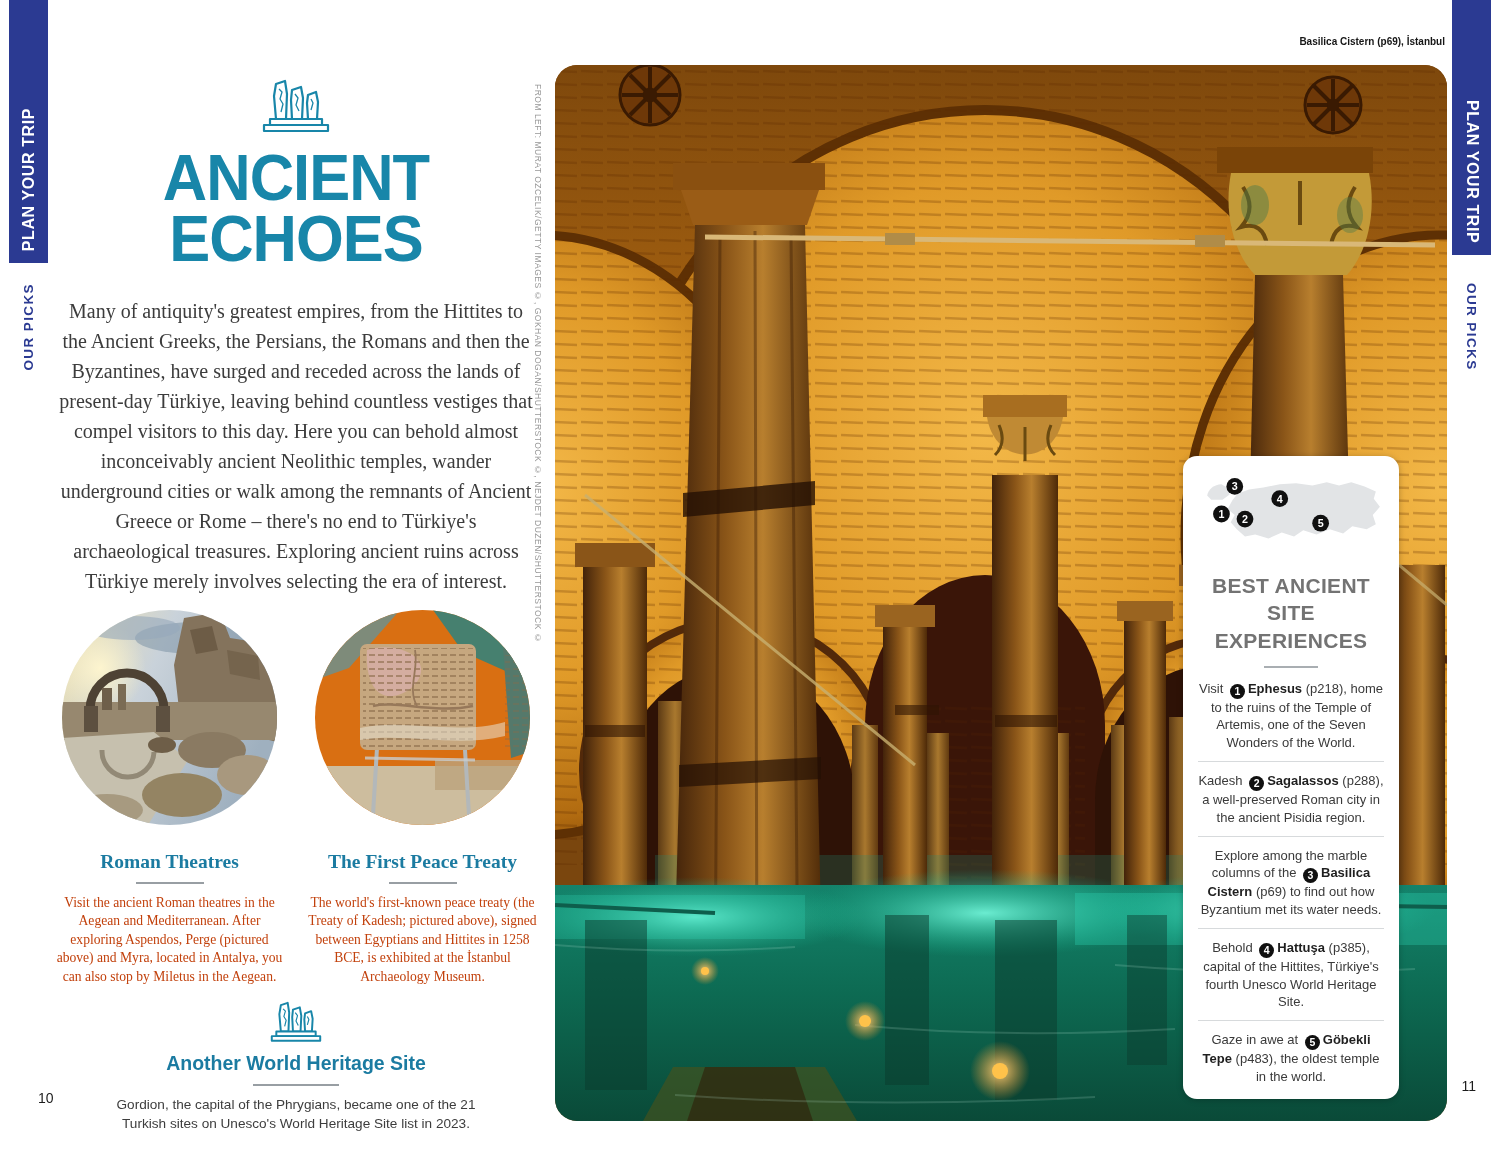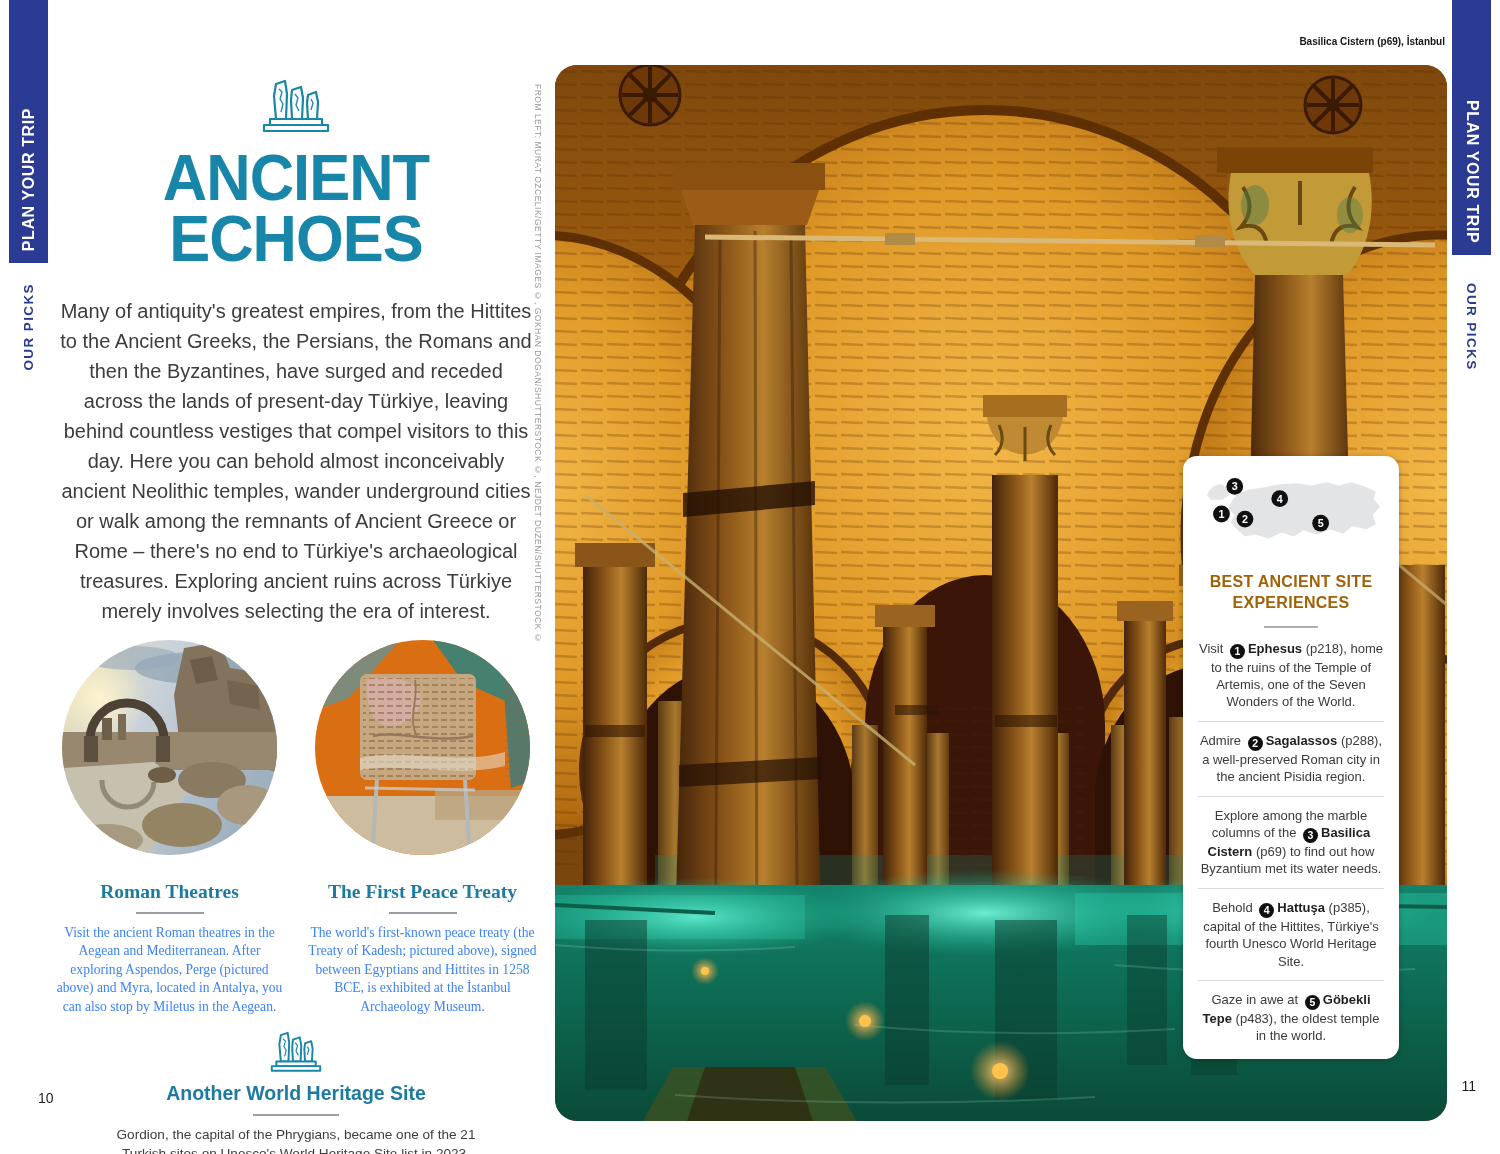--- a/index.html
+++ b/index.html
@@ -19,48 +19,48 @@
   .rail-picks{position:absolute;top:283px;width:39px;display:flex;justify-content:center;
               color:#2b3a92;font-weight:bold;font-size:13.5px;letter-spacing:1.4px;white-space:nowrap;}
   .rail-picks.left{left:9px;}
   .rail-picks.right{right:9px;}
 
   
   .left-page{position:absolute;left:55px;top:0;width:482px;text-align:center;}
   .monument-icon{margin-top:72px;}
   .big-title{margin:6px 0 0;color:#1886a9;font-weight:bold;font-size:64px;line-height:.95;
              letter-spacing:-1px;transform:scaleX(.96);}
-  .intro{margin:26px auto 0;width:478px;font-family:Liberation Sans, sans-serif;font-size:20px;
+  .intro{margin:26px auto 0;width:478px;font-family:Liberation Serif, serif;font-size:20px;
          line-height:1.5;color:#3c3c3c;}
   .circles{display:flex;justify-content:space-between;margin-top:14px;font-family:Liberation Serif, serif;}
   .feature{width:229px;}
   .circle{width:215px;height:215px;border-radius:50%;overflow:hidden;margin:0 auto;display:block;}
   .feat-head,.teal-head{color:#1b7ba1;font-weight:bold;font-size:19.5px;margin:26px 0 0;}
   .head-rule{width:68px;height:2px;background:#989ea3;margin:9px auto 10px;}
-  .feat-body{font-size:13.6px;line-height:1.36;color:#3b82f6;margin:0;}
+  .feat-body{font-size:13.6px;line-height:1.36;color:#c2410c;margin:0;}
   .mini-icon-wrap{margin-top:10px;}
   .heritage-body{width:372px;margin:0 auto;font-size:13.6px;line-height:1.36;color:#3d3d3d;}
 
   .pagenum{position:absolute;font-size:14px;color:#1c1c1c;}
   .pagenum.left{left:38px;top:1090px;}
   .pagenum.right{right:24px;top:1078px;}
 
   
   .photo-caption{position:absolute;top:36px;right:55px;font-size:10px;font-weight:bold;color:#161616;}
   .photo-credit{position:absolute;left:533px;top:84px;font-size:8.5px;letter-spacing:.5px;
                 color:#979797;}
   .photo{position:absolute;left:555px;top:65px;width:892px;height:1056px;border-radius:22px;
          overflow:hidden;background:#7a460e;}
   .photo svg{display:block;}
 
   
   .card{position:absolute;left:1183px;top:456px;width:216px;background:#fff;border-radius:14px;
         box-shadow:0 1px 6px rgba(0,0,0,.25);padding:12px 14px 14px;box-sizing:border-box;
         text-align:center;}
-  .card-head{color:#a16207;font-weight:bold;font-size:16px;line-height:1.3;letter-spacing:.3px;margin:8px 0 0;}
+  .card-head{color:#737373;font-weight:bold;font-size:21px;line-height:1.3;letter-spacing:.3px;margin:8px 0 0;}
   .card-rule{width:54px;height:2px;background:#a9aeb2;margin:12px auto;}
   .exp{font-size:13px;line-height:1.34;color:#3a3a3a;margin:0;}
   .exp .b{font-weight:bold;color:#1f1f1f;}
   .nbadge{display:inline-block;width:15px;height:15px;border-radius:50%;background:#101010;color:#fff;
           font-size:10.5px;font-weight:bold;line-height:15px;text-align:center;margin:0 3px;
           vertical-align:-2px;}
   .sep{height:1px;background:#d7dadc;margin:10px 1px;}
 </style>
 </head>
 <body>
@@ -371,21 +371,21 @@
         <circle cx="120" cy="54" r="8.2" fill="#101010"></circle>
           <text x="120" y="57.8" fill="#fff">5</text>
       </g>
     </svg>
 
     <h4 class="card-head">BEST ANCIENT SITE EXPERIENCES</h4>
     <div class="card-rule"></div>
 
     <p class="exp"><span>Visit </span><span class="nbadge">1</span><span class="b">Ephesus</span> <span> (p218), home to the ruins of the Temple of Artemis, one of the Seven Wonders of the World.</span></p>
     <div class="sep"></div>
-    <p class="exp"><span>Admire </span><span class="nbadge">2</span><span class="b">Sagalassos</span> <span> (p288), a well-preserved Roman city in the ancient Pisidia region.</span></p>
+    <p class="exp"><span>Kadesh </span><span class="nbadge">2</span><span class="b">Sagalassos</span> <span> (p288), a well-preserved Roman city in the ancient Pisidia region.</span></p>
     <div class="sep"></div>
     <p class="exp"><span>Explore among the marble columns of the </span><span class="nbadge">3</span><span class="b">Basilica Cistern</span> <span> (p69) to find out how Byzantium met its water needs.</span></p>
     <div class="sep"></div>
     <p class="exp"><span>Behold </span><span class="nbadge">4</span><span class="b">Hattuşa</span> <span> (p385), capital of the Hittites, Türkiye's fourth Unesco World Heritage Site.</span></p>
     <div class="sep"></div>
     <p class="exp"><span>Gaze in awe at </span><span class="nbadge">5</span><span class="b">Göbekli Tepe</span> <span> (p483), the oldest temple in the world.</span></p>
   </div>
 
 </div>
 

